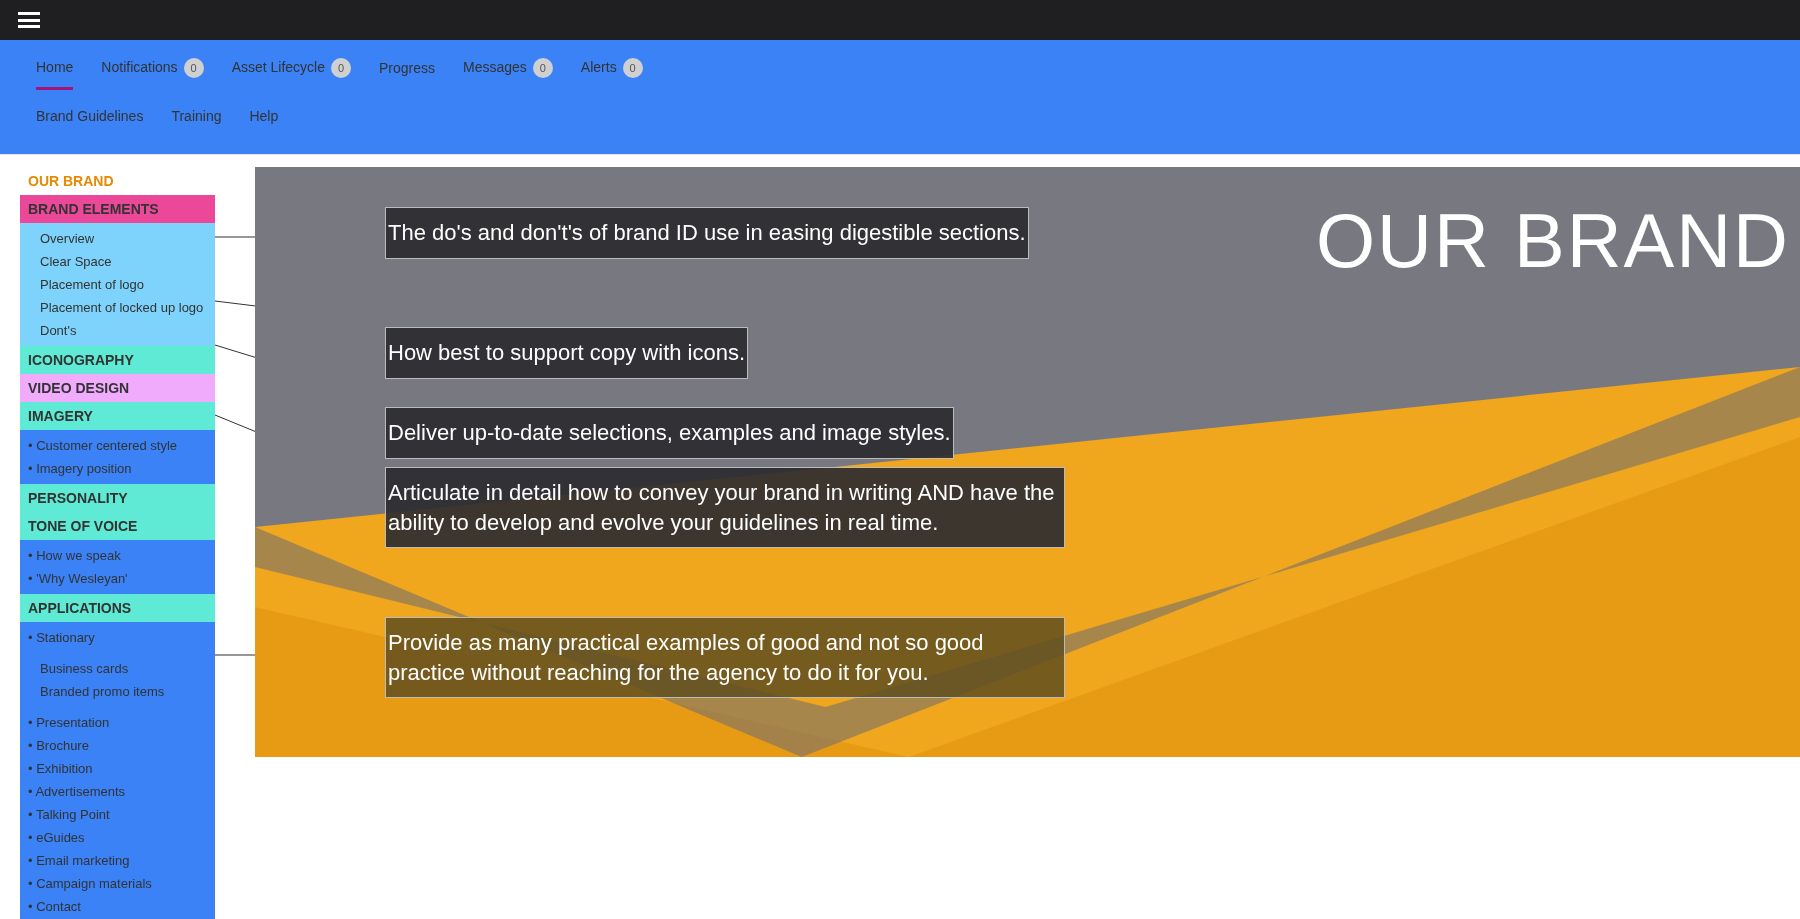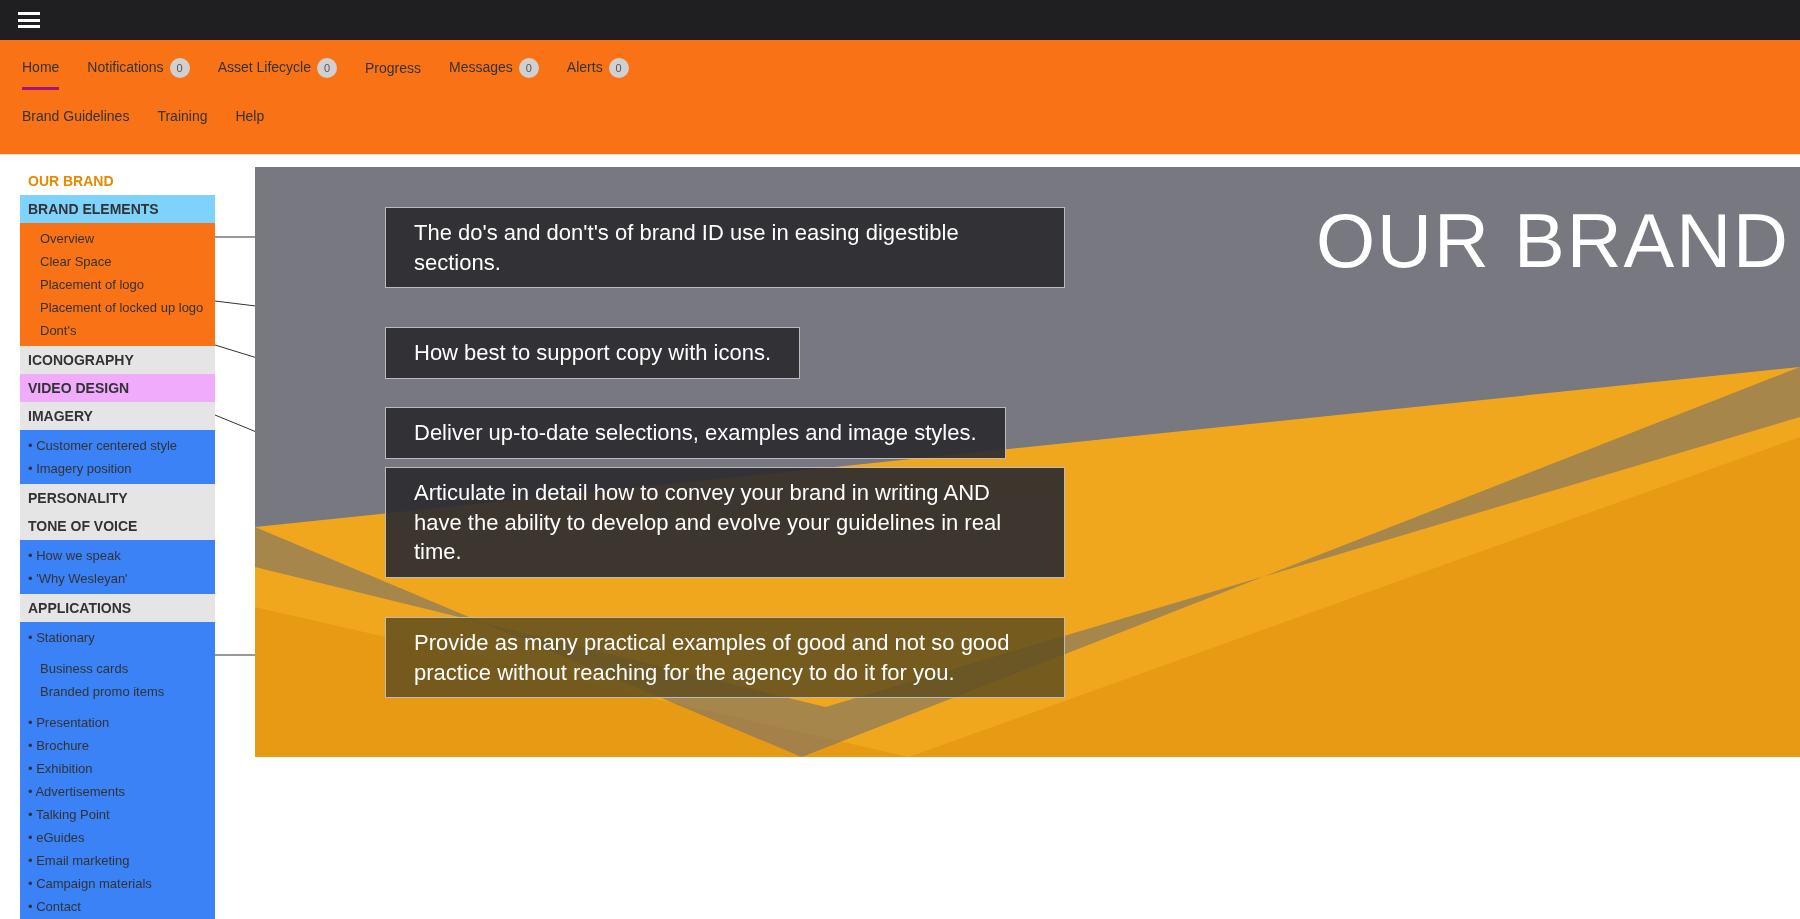--- a/index.html
+++ b/index.html
@@ -1,39 +1,39 @@
 <!DOCTYPE html>
 <html><head>
 <meta charset="utf-8">
 <style>
 *{margin:0;padding:0;box-sizing:border-box;font-family:Arial,Helvetica,sans-serif}
 body{background:#fff;width:1800px;height:919px;overflow:hidden}
 .topbar{background:#1f1f22;height:40px;display:flex;align-items:center;padding-left:18px}
 .hamburger{width:22px;height:16px;display:flex;flex-direction:column;justify-content:space-between;cursor:pointer}
 .hamburger span{display:block;height:3px;background:#fff}
-.navbar{background:#f97316;padding:18px 22px 0;border-bottom:1px solid #e5e5e5}
+.navbar{background:#3b82f6;padding:18px 36px 0;border-bottom:1px solid #e5e5e5}
 .navrow{display:flex;align-items:center;gap:28px;margin-bottom:18px}
 .navitem{font-size:14px;color:#333;cursor:pointer;padding-bottom:12px;position:relative}
 .navitem.active{border-bottom:3px solid #a4157a}
 .badge{display:inline-flex;align-items:center;justify-content:center;min-width:20px;height:20px;border-radius:10px;background:#d0d0d0;color:#555;font-size:11px;margin-left:6px;padding:0 6px}
 .content{display:flex;padding:12px 0 0 20px}
 .sidebar{width:195px;flex-shrink:0}
 .sb-head{font-size:14px;font-weight:bold;padding:6px 8px;cursor:pointer}
 .sb-head.orange{color:#e68a00;background:#fff}
-.sb-head.grey{background:#7dd3fc;color:#333}
-.sb-head.light{background:#e5e5e5;color:#333}
+.sb-head.grey{background:#ec4899;color:#333}
+.sb-head.light{background:#5eead4;color:#333}
 .sb-head.white{background:#f0abfc;color:#333}
-.sb-sub{background:#f97316;padding:4px 0}
+.sb-sub{background:#7dd3fc;padding:4px 0}
 .sb-sub.light{background:#3b82f6}
 .sb-item{font-size:13px;color:#333;padding:4px 8px 4px 20px;cursor:pointer}
 .sb-item.bullet::before{content:"• ";margin-left:-12px}
 .hero{flex:1;margin-left:40px;position:relative;height:590px;background:#787880;overflow:hidden}
 .hero svg.bg{position:absolute;inset:0;width:100%;height:100%}
 .hero-title{position:absolute;top:30px;right:10px;color:#fff;font-size:76px;font-weight:300;letter-spacing:2px;white-space:nowrap}
-.callout{position:absolute;left:130px;background:rgba(45,45,48,0.92);color:#fff;border:1px solid #bbb;padding:10px 28px;font-size:22px;line-height:1.35;max-width:680px}
+.callout{position:absolute;left:130px;background:rgba(45,45,48,0.92);color:#fff;border:1px solid #bbb;padding:10px 2px;font-size:22px;line-height:1.35;max-width:680px}
 .callout.c1{top:40px}
 .callout.c2{top:160px}
 .callout.c3{top:240px}
 .callout.c4{top:300px}
 .callout.c5{top:450px;background:rgba(96,78,30,0.85)}
 svg.lines{position:absolute;top:145px;left:20px;pointer-events:none;width:260px;height:600px;overflow:visible}
 </style>
 </head>
 <body>
 

